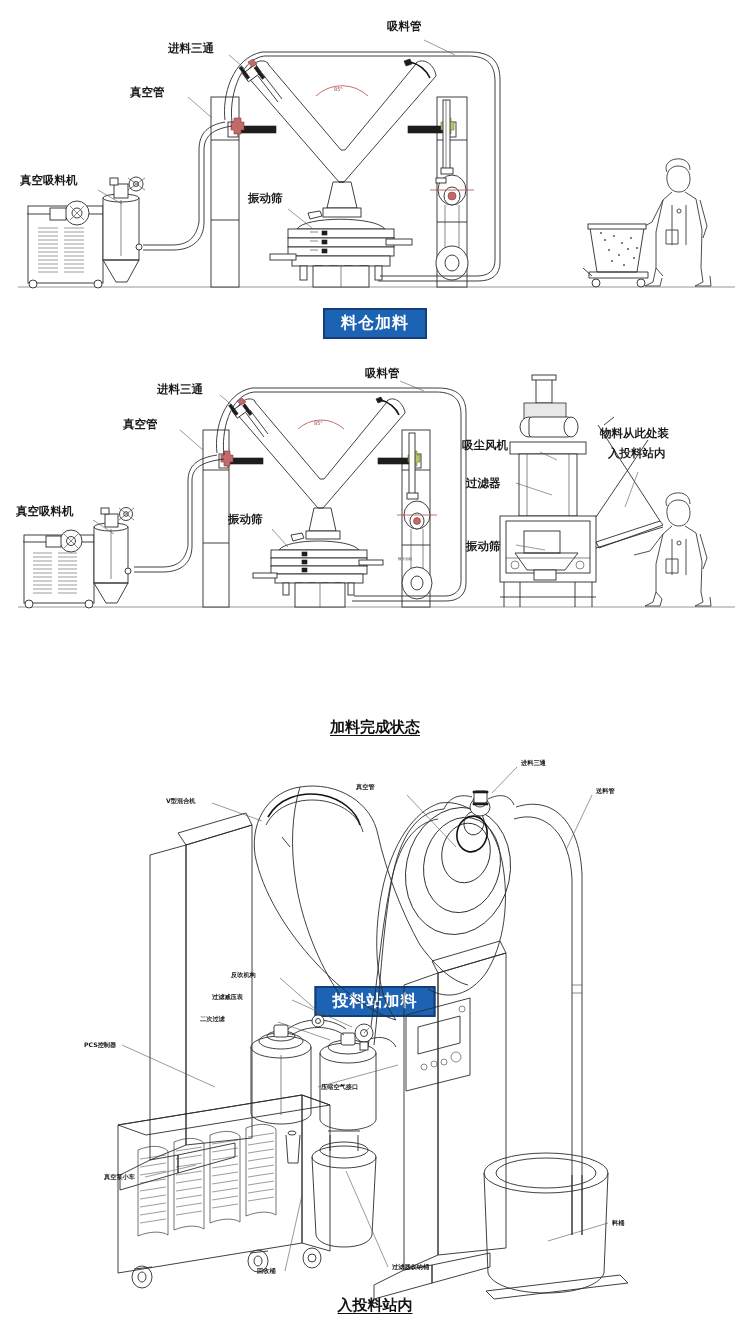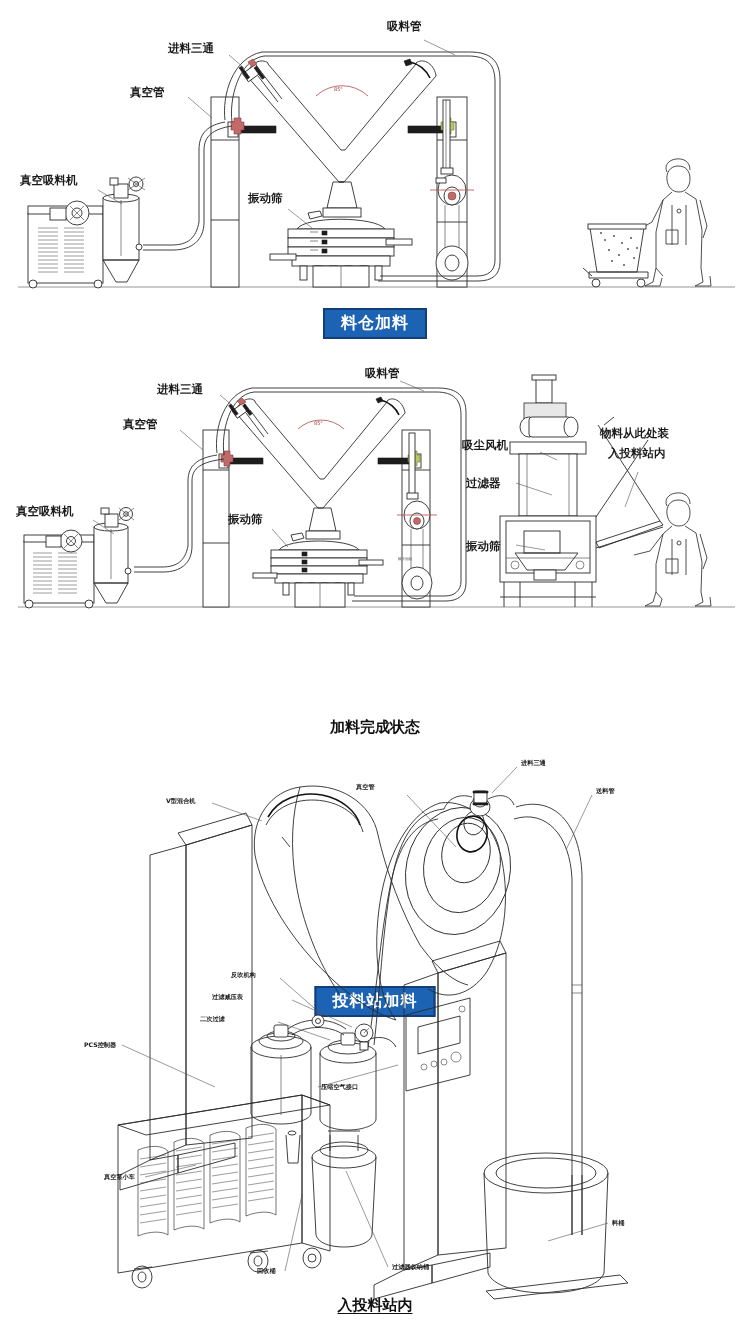--- a/index.html
+++ b/index.html
@@ -50,20 +50,21 @@
   #badge-1 { top: 308px; }
   #badge-2 { top: 641px; }
 
   .section-heading {
     position: absolute;
     left: 50%;
     transform: translateX(-50%);
     font-size: 15px;
     font-weight: bold;
     color: #111111;
+    text-decoration: underline;
     text-underline-offset: 3px;
     white-space: nowrap;
   }
   #heading-3 { top: 718px; }
 
   .bottom-caption {
     position: absolute;
     left: 50%;
     transform: translateX(-50%);
     top: 1296px;

